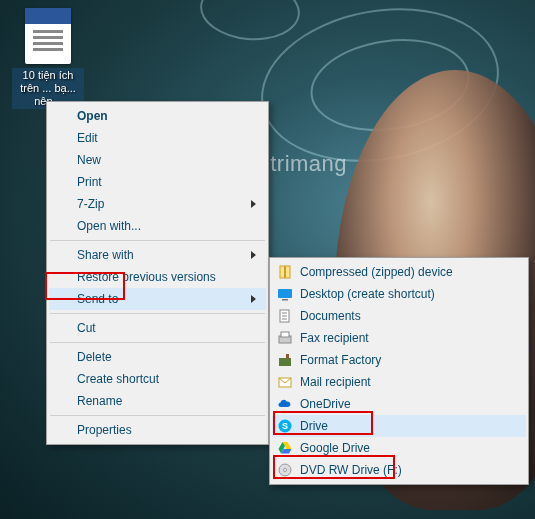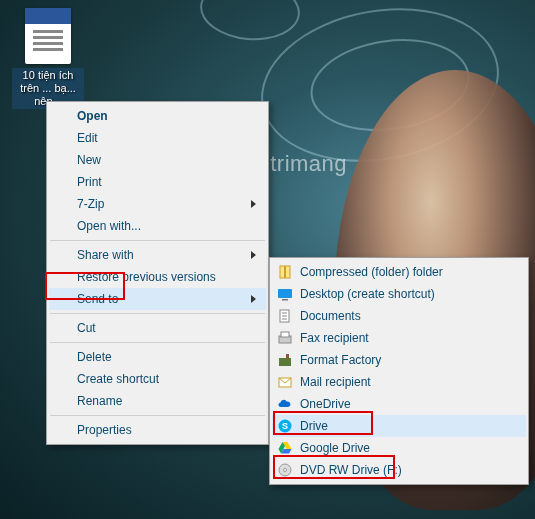--- a/index.html
+++ b/index.html
@@ -145,21 +145,21 @@
 </div>
 
 <div class="submenu">
   <div class="mi">
     <span class="ic">
       <svg width="16" height="16" viewBox="0 0 16 16">
           <rect x="3" y="2" width="10" height="12" fill="#ffe28a" stroke="#c9a227"></rect>
           <rect x="7" y="2" width="2" height="12" fill="#c9a227"></rect>
         </svg>
     </span>
-      <span>Compressed (folder) folder</span>
+      <span>Compressed (zipped) device</span>
   </div>
   <div class="mi">
     <span class="ic">
       <svg width="16" height="16" viewBox="0 0 16 16">
           <rect x="1" y="3" width="14" height="9" rx="1" fill="#1a94e6"></rect>
           <rect x="5" y="13" width="6" height="1.5" fill="#777"></rect>
         </svg>
     </span>
       <span>Desktop (create shortcut)</span>
   </div>

